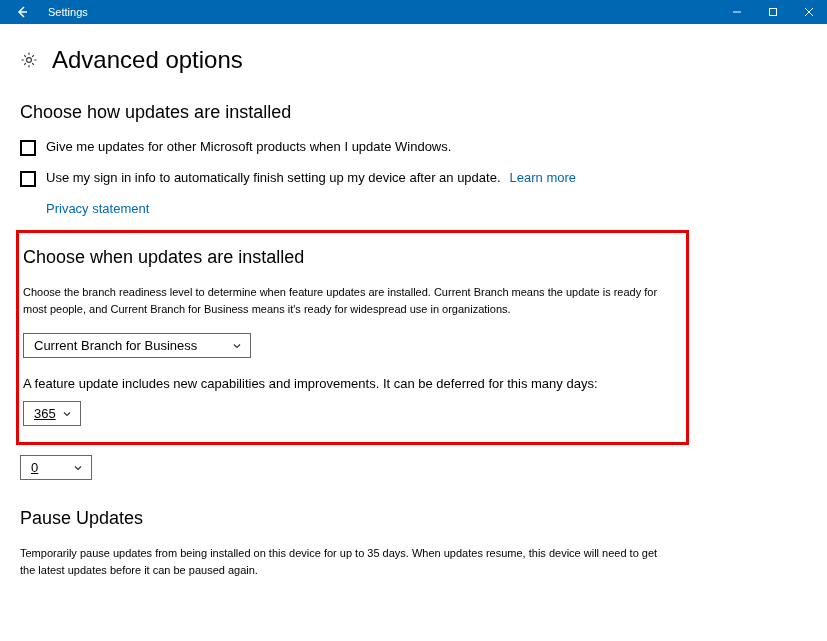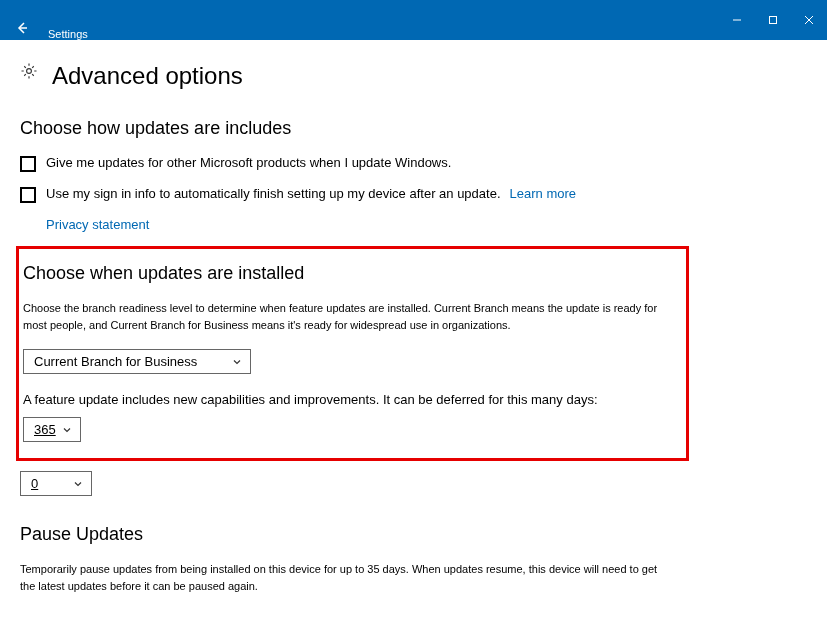--- a/index.html
+++ b/index.html
@@ -5,25 +5,25 @@
     * { box-sizing: border-box; margin: 0; padding: 0; }
     body {
       font-family: 'Segoe UI', Tahoma, sans-serif;
       background: #fff;
       width: 827px;
       height: 641px;
       overflow: hidden;
       position: relative;
     }
     .titlebar {
-      height: 40px;
+      height: 24px;
       background: #0068b3;
       color: #fff;
       display: flex;
-      align-items: flex-end;
+      align-items: center;
       font-size: 11px;
     }
     .titlebar-back {
       width: 44px;
       height: 24px;
       display: flex;
       align-items: center;
       justify-content: center;
       cursor: pointer;
     }
@@ -43,21 +43,21 @@
       align-items: center;
       justify-content: center;
       cursor: pointer;
     }
     .content {
       padding: 22px 20px 20px 20px;
       color: #000;
     }
     .page-header {
       display: flex;
-      align-items: flex-start;
+      align-items: center;
       gap: 14px;
       margin-bottom: 28px;
     }
     .gear {
       width: 18px;
       height: 18px;
       color: #333;
     }
     .page-title {
       font-size: 24px;
@@ -176,21 +176,21 @@
 
 <div class="content">
   <div class="page-header">
     <svg class="gear" viewBox="0 0 24 24">
       <circle cx="12" cy="12" r="3.2" fill="none" stroke="currentColor" stroke-width="1.5"></circle>
       <path d="M12 2v3M12 19v3M22 12h-3M5 12H2M18.36 5.64l-2.12 2.12M7.76 16.24l-2.12 2.12M18.36 18.36l-2.12-2.12M7.76 7.76L5.64 5.64" stroke="currentColor" stroke-width="1.5" fill="none"></path>
     </svg>
     <h1 class="page-title">Advanced options</h1>
   </div>
 
-  <h2 class="section-title">Choose how updates are includes</h2>
+  <h2 class="section-title">Choose how updates are installed</h2>
 
   <div class="checkbox-row">
     <div class="checkbox"></div>
     <span>Give me updates for other Microsoft products when I update Windows.</span>
   </div>
 
   <div class="checkbox-row">
     <div class="checkbox"></div>
     <div class="checkbox-stack">
       <span>Use my sign in info to automatically finish setting up my device after an update.</span>

